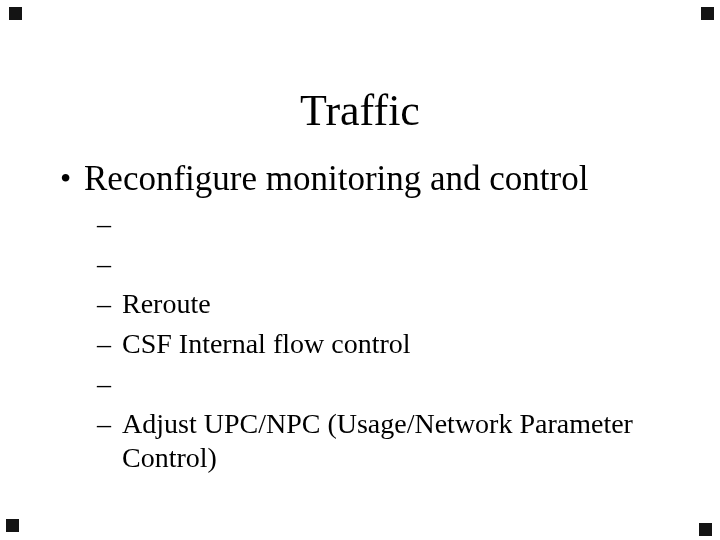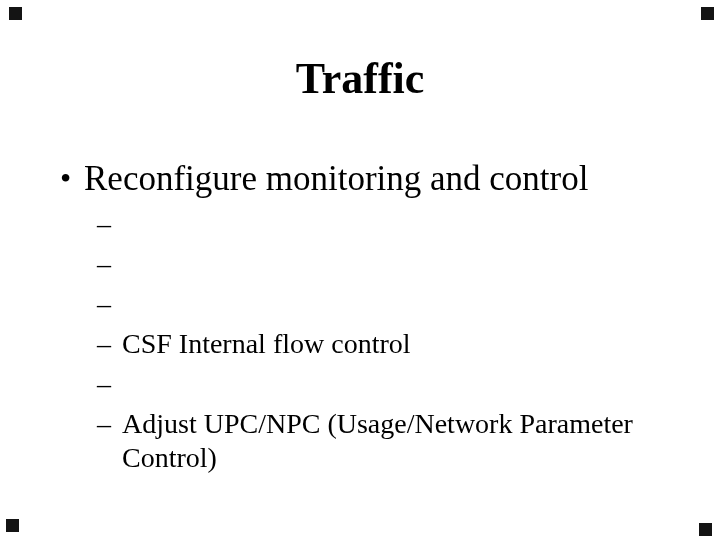--- a/index.html
+++ b/index.html
@@ -18,27 +18,27 @@
     height: 13px;
     background: #141414;
   }
   .corner-tl { left: 9px;   top: 7px;   }
   .corner-tr { left: 701px; top: 7px;   }
   .corner-bl { left: 6px;   top: 519px; }
   .corner-br { left: 699px; top: 523px; }
 
   .slide-title {
     position: absolute;
-    top: 56px;
+    top: 88px;
     left: 0;
     width: 720px;
     text-align: center;
     font-size: 44px;
     line-height: 46px;
-    font-weight: bold;
+    font-weight: normal;
     margin: 0;
   }
 
   .bullet-line {
     position: absolute;
     left: 60px;
     top: 161px;
     display: flex;
     font-size: 35px;
     line-height: 35px;
@@ -97,20 +97,21 @@
 
   <ul class="sub-list">
     <li class="sub-item">
       <span class="sub-dash">–</span>
     </li>
     <li class="sub-item">
       <span class="sub-dash">–</span>
     </li>
     <li class="sub-item">
       <span class="sub-dash">–</span>
+      <span class="sub-text">Reroute</span>
     </li>
     <li class="sub-item">
       <span class="sub-dash">–</span>
       <span class="sub-text">CSF Internal flow control</span>
     </li>
     <li class="sub-item">
       <span class="sub-dash">–</span>
     </li>
     <li class="sub-item">
       <span class="sub-dash">–</span>

